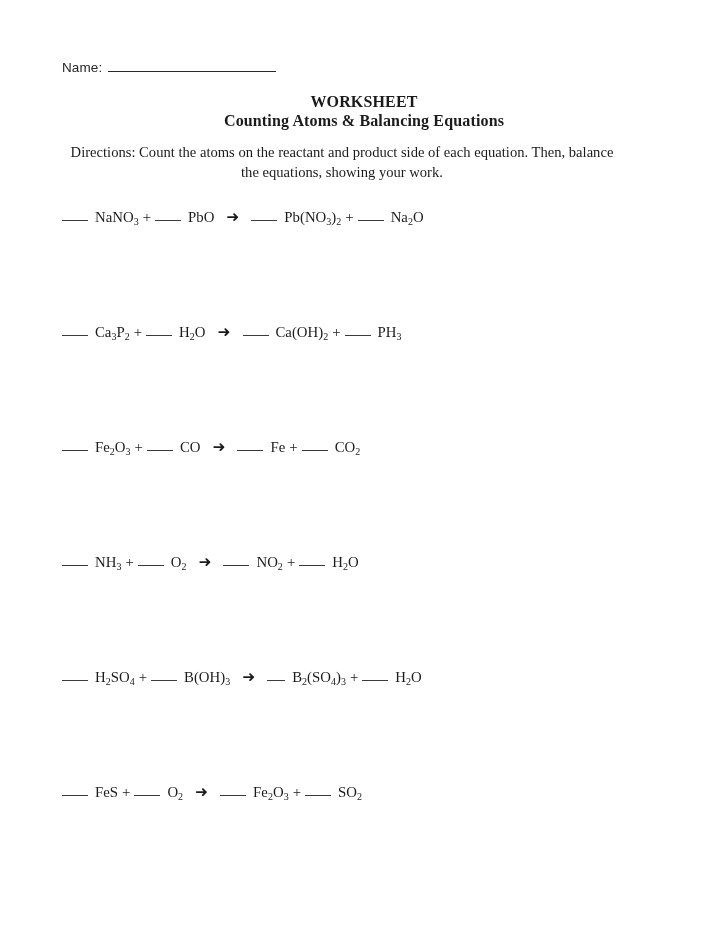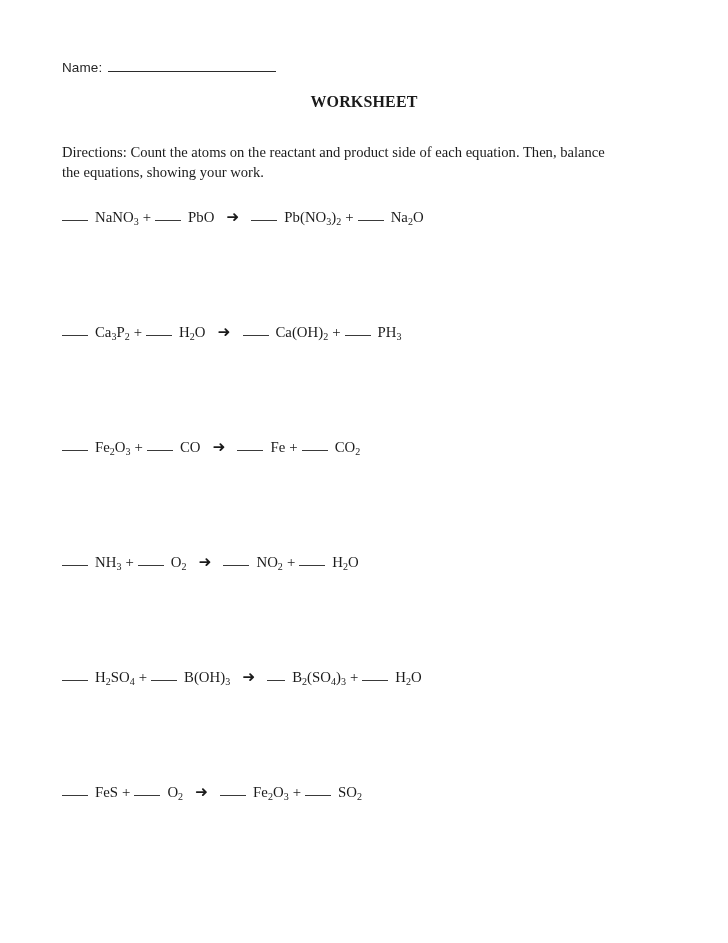--- a/index.html
+++ b/index.html
@@ -55,21 +55,21 @@
   .title-line-2 { display: block; }
 
   
   .directions {
     position: absolute;
     left: 62px;
     top: 143px;
     width: 560px;
     font-size: 14.6px;
     line-height: 19.5px;
-    text-align: left;
+    text-align: center;
   }
 
   
   .equations {
     position: absolute;
     left: 62px;
     top: 206px;
     width: 600px;
   }
   .equation {
@@ -120,20 +120,21 @@
 
 <div class="page">
 
   <div class="name-row">
     <span class="name-label">Name:</span>
     <span class="name-blank"></span>
   </div>
 
   <div class="title-block">
     <span class="title-line-1">WORKSHEET</span>
+    <span class="title-line-2">Counting Atoms &amp; Balancing Equations</span>
   </div>
 
   <div class="directions">Directions: Count the atoms on the reactant and product side of each equation. Then, balance the equations, showing your work.</div>
 
   <div class="equations" id="equations-container">
       <div class="equation">
         <div class="eq-inner">
           <span class="blank w-long"></span>
           <span class="gap-wide"></span>
           <span class="sym">NaNO<sub>3</sub></span>

